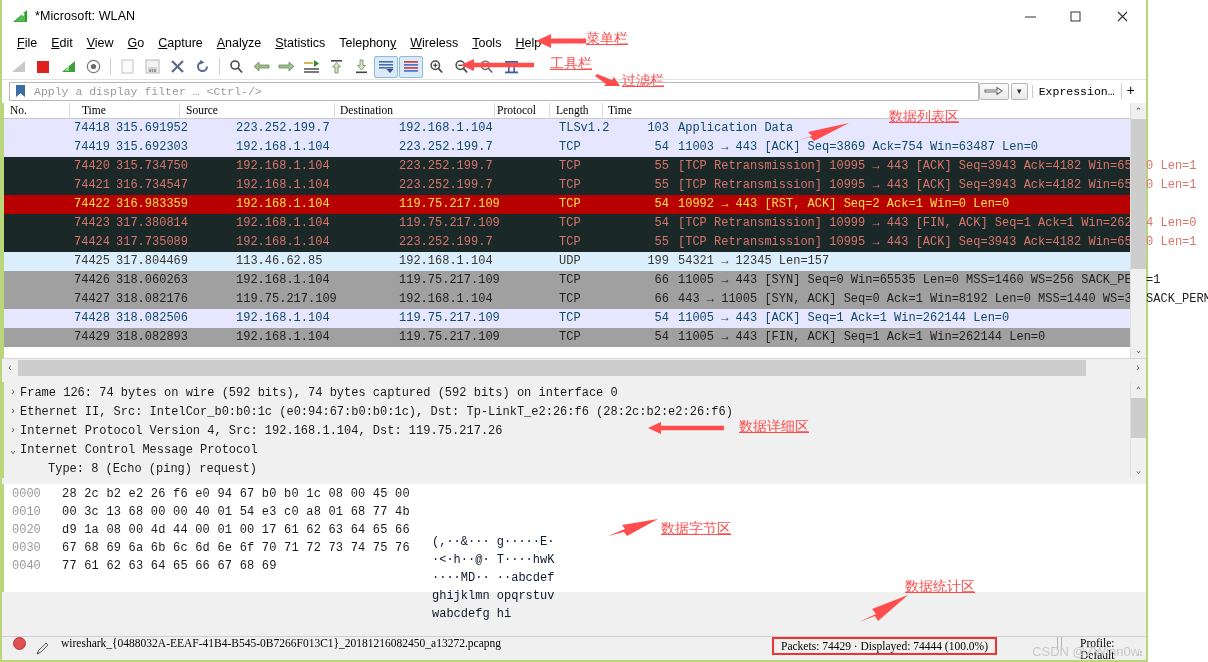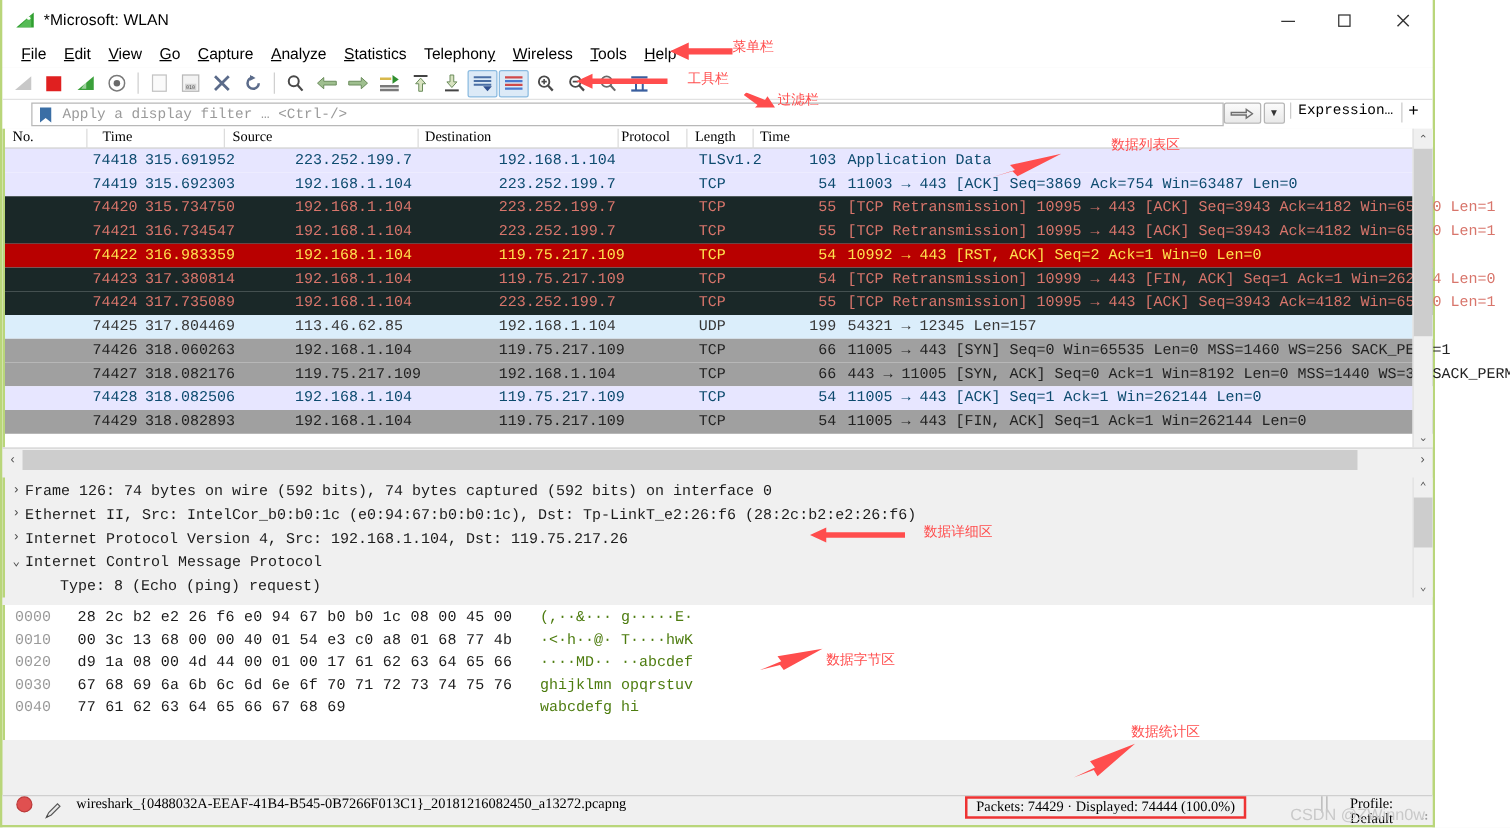--- a/index.html
+++ b/index.html
@@ -66,22 +66,22 @@
     width: 24px; height: 22px;
     display: flex; align-items: center; justify-content: center;
     margin-right: 1px;
   }
   .tb.sel { background: #dceaf7; border: 1px solid #8bbbe0; border-radius: 2px; }
   .tb-sep { width: 1px; height: 17px; background: #d0d0d0; margin: 0 4px; }
 
   
   .filterbar {
     height: 23px; background: #ffffff;
-    display: flex; align-items: flex-start;
-    padding: 2px 3px 3px 23px;
+    display: flex; align-items: center;
+    padding: 2px 3px 3px 7px;
     position: relative;
   }
   .filter-input {
     flex: 1; border: 1px solid #b8b8b8; background: #fff;
     display: flex; align-items: center; height: 19px;
   }
   .filter-bookmark {
     width: 17px; height: 17px; margin: 0 2px;
     display:flex; align-items:center; justify-content:center;
   }
@@ -205,21 +205,21 @@
     position: relative; background: #ffffff;
     border-left: 2px solid #b9d67a;
     height: 108px;
     font-family: "Liberation Mono", monospace;
     font-size: 12px;
     padding-top: 3px;
   }
   .brow { height: 18px; position: relative; white-space: nowrap; }
   .b-off { position:absolute; left: 8px; color: #9a9a9a; }
   .b-hex { position:absolute; left: 58px; color: #1b1b1b; letter-spacing: 0.2px;}
-  .b-asc { position:absolute; left: 428px; color: #4d7c0f; }
+  .b-asc { position:absolute; left: 428px; color: #0f172a; margin-top: 48px; }
 
   
   .statusbar {
     position: absolute; left: 0; right: 0; bottom: 0;
     height: 24px; background: #f0f0f0;
     border-top: 1px solid #cfcfcf;
     display: flex; 
     font-family: "Liberation Serif", serif;
     font-size: 11.5px; color: #000;
   }
@@ -247,24 +247,25 @@
   .sb-profile { position: absolute; left: 1078px; }
   .sb-grip {
     position:absolute; right: 3px; bottom: 3px;
     width: 10px; height: 10px;
   }
 
   
   .anno {
     position: absolute;
     color: #ff4d4d;
-    font-size: 11px;
+    font-size: 14px;
     font-family: "DejaVu Sans", sans-serif;
     white-space: nowrap;
     pointer-events: none;
+    text-decoration: underline;
   }
   .anno-arrow { position: absolute; pointer-events: none; }
   .watermark {
     position: absolute; right: 6px; bottom: 1px;
     color: #c9c9c9; font-size: 13px;
     font-family: "Liberation Sans", sans-serif;
   }
   .spacer-strip { height: 6px; background: #f0f0f0; }
 </style>
 </head>

